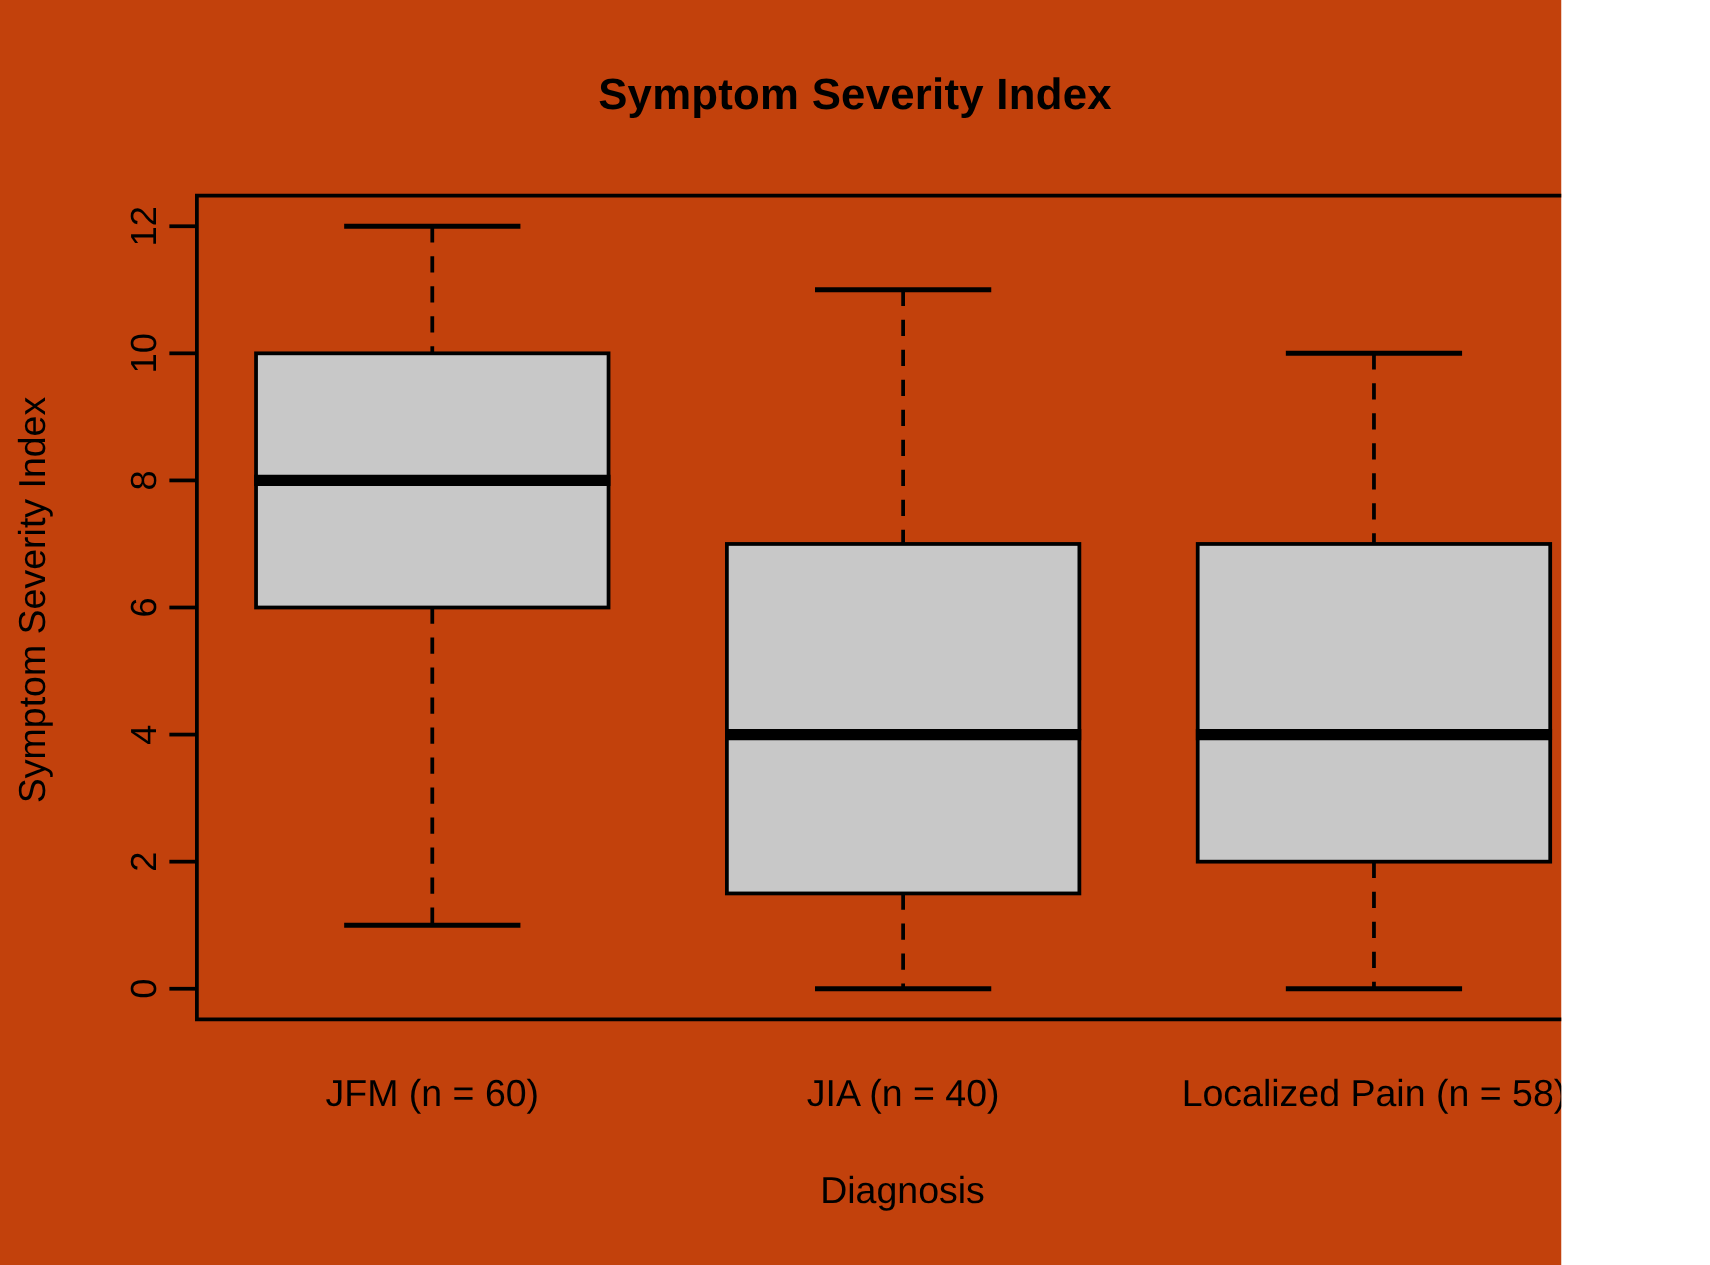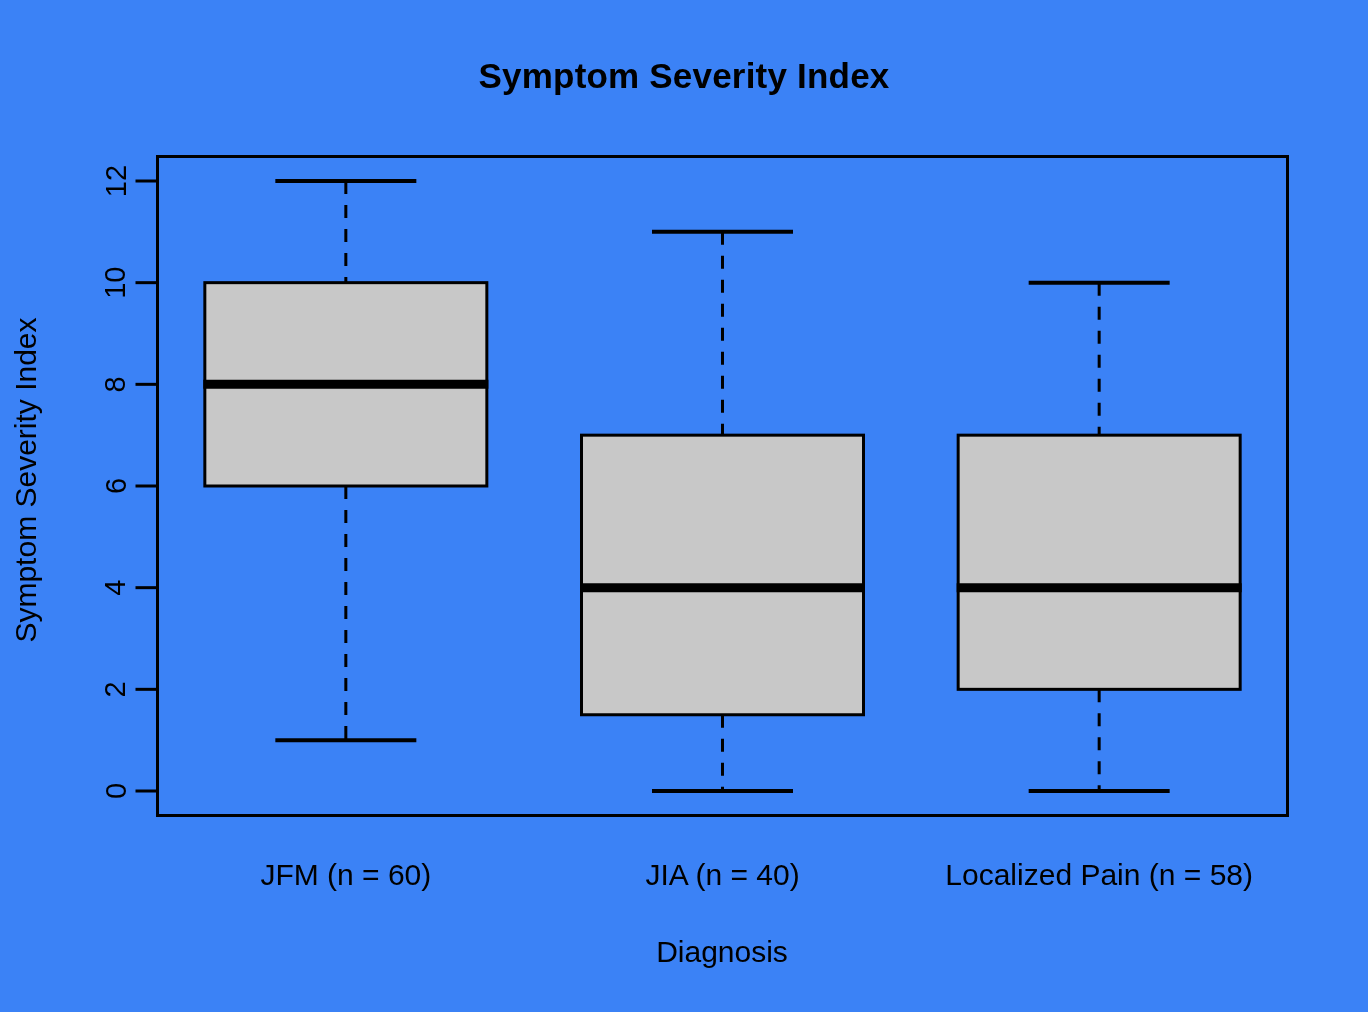--- a/index.html
+++ b/index.html
@@ -6,24 +6,25 @@
     margin: 0;
     padding: 0;
     background: #ffffff;
   }
   body {
     font-family: "Liberation Sans", sans-serif;
     color: #000000;
   }
   #page {
     position: relative;
-    width: 1368px;
+    width: 1208px;
     height: 1012px;
-    background: #3b82f6;
+    background: #c2410c;
     overflow: hidden;
+    padding-left: 41px;
   }
   #chart-title {
     position: absolute;
     left: 0;
     top: 56px;
     width: 1368px;
     text-align: center;
     font-size: 35px;
     font-weight: bold;
     letter-spacing: 0.2px;

